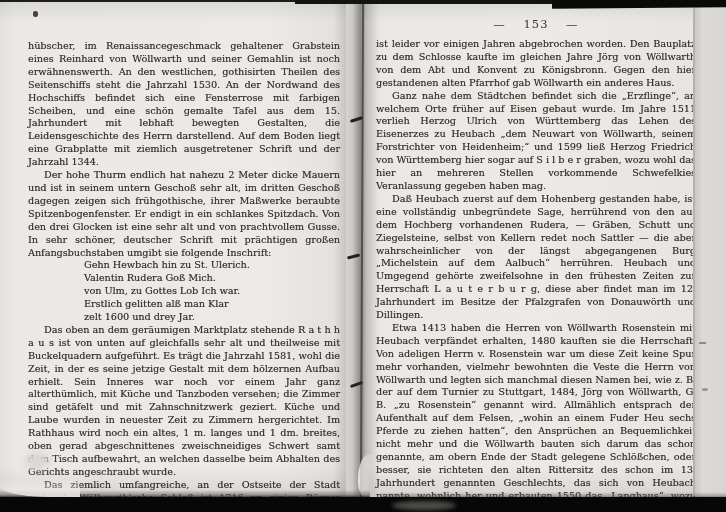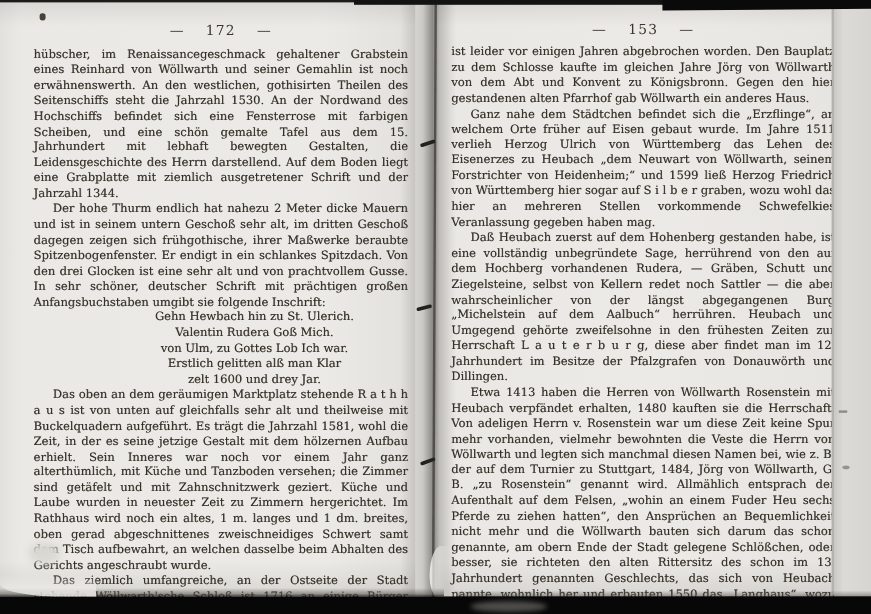--- a/index.html
+++ b/index.html
@@ -50,32 +50,31 @@
   
   .page-header{position:absolute;text-align:center;color:#3b372f;font-size:11.5px;word-spacing:13px;letter-spacing:1px;}
   .hdr-left{left:28px;top:18px;width:312px;}
   .hdr-right{left:14px;top:15px;width:320px;}
   .textblock{position:absolute;color:#342f27;font-size:9.6px;line-height:12.9px;
     text-align:justify;text-shadow:0.3px 0 0 rgba(52,47,38,0.5);}
   .tb-left{left:28px;top:40px;width:312px;}
   .tb-right{left:14px;top:36px;width:320px;}
   .textblock p{margin:0;}
   .textblock p.ind{text-indent:16px;}
-  .verse{margin:0 0 0 56px;text-align:center;}
+  .verse{margin:0 0 0 56px;text-align:left;}
   .verse div{white-space:nowrap;}
 </style>
 </head>
 <body>
 
 <div id="scan">
 
   <div class="page page-left">
     <div class="page-inner-vignette"></div>
   </div>
-  <div class="page-header hdr-left">—  172  —</div>
   <div class="textblock tb-left">
     <p>hübscher, im Renaissancegeschmack gehaltener Grabstein eines Reinhard von Wöllwarth und seiner Gemahlin ist noch erwähnenswerth. An den westlichen, gothisirten Theilen des Seitenschiffs steht die Jahrzahl 1530. An der Nordwand des Hochschiffs befindet sich eine Fensterrose mit farbigen Scheiben, und eine schön gemalte Tafel aus dem 15. Jahrhundert mit lebhaft bewegten Gestalten, die Leidensgeschichte des Herrn darstellend. Auf dem Boden liegt eine Grabplatte mit ziemlich ausgetretener Schrift und der Jahrzahl 1344.</p>
     <p class="ind">Der hohe Thurm endlich hat nahezu 2 Meter dicke Mauern und ist in seinem untern Geschoß sehr alt, im dritten Geschoß dagegen zeigen sich frühgothische, ihrer Maßwerke beraubte Spitzenbogenfenster. Er endigt in ein schlankes Spitzdach. Von den drei Glocken ist eine sehr alt und von prachtvollem Gusse. In sehr schöner, deutscher Schrift mit prächtigen großen Anfangsbuchstaben umgibt sie folgende Inschrift:</p>
     <div class="verse">
       <div>Gehn Hewbach hin zu St. Ulerich.</div>
       <div>Valentin Rudera Goß Mich.</div>
       <div>von Ulm, zu Gottes Lob Ich war.</div>
       <div>Erstlich gelitten alß man Klar</div>
       <div>zelt 1600 und drey Jar.</div>
     </div>

